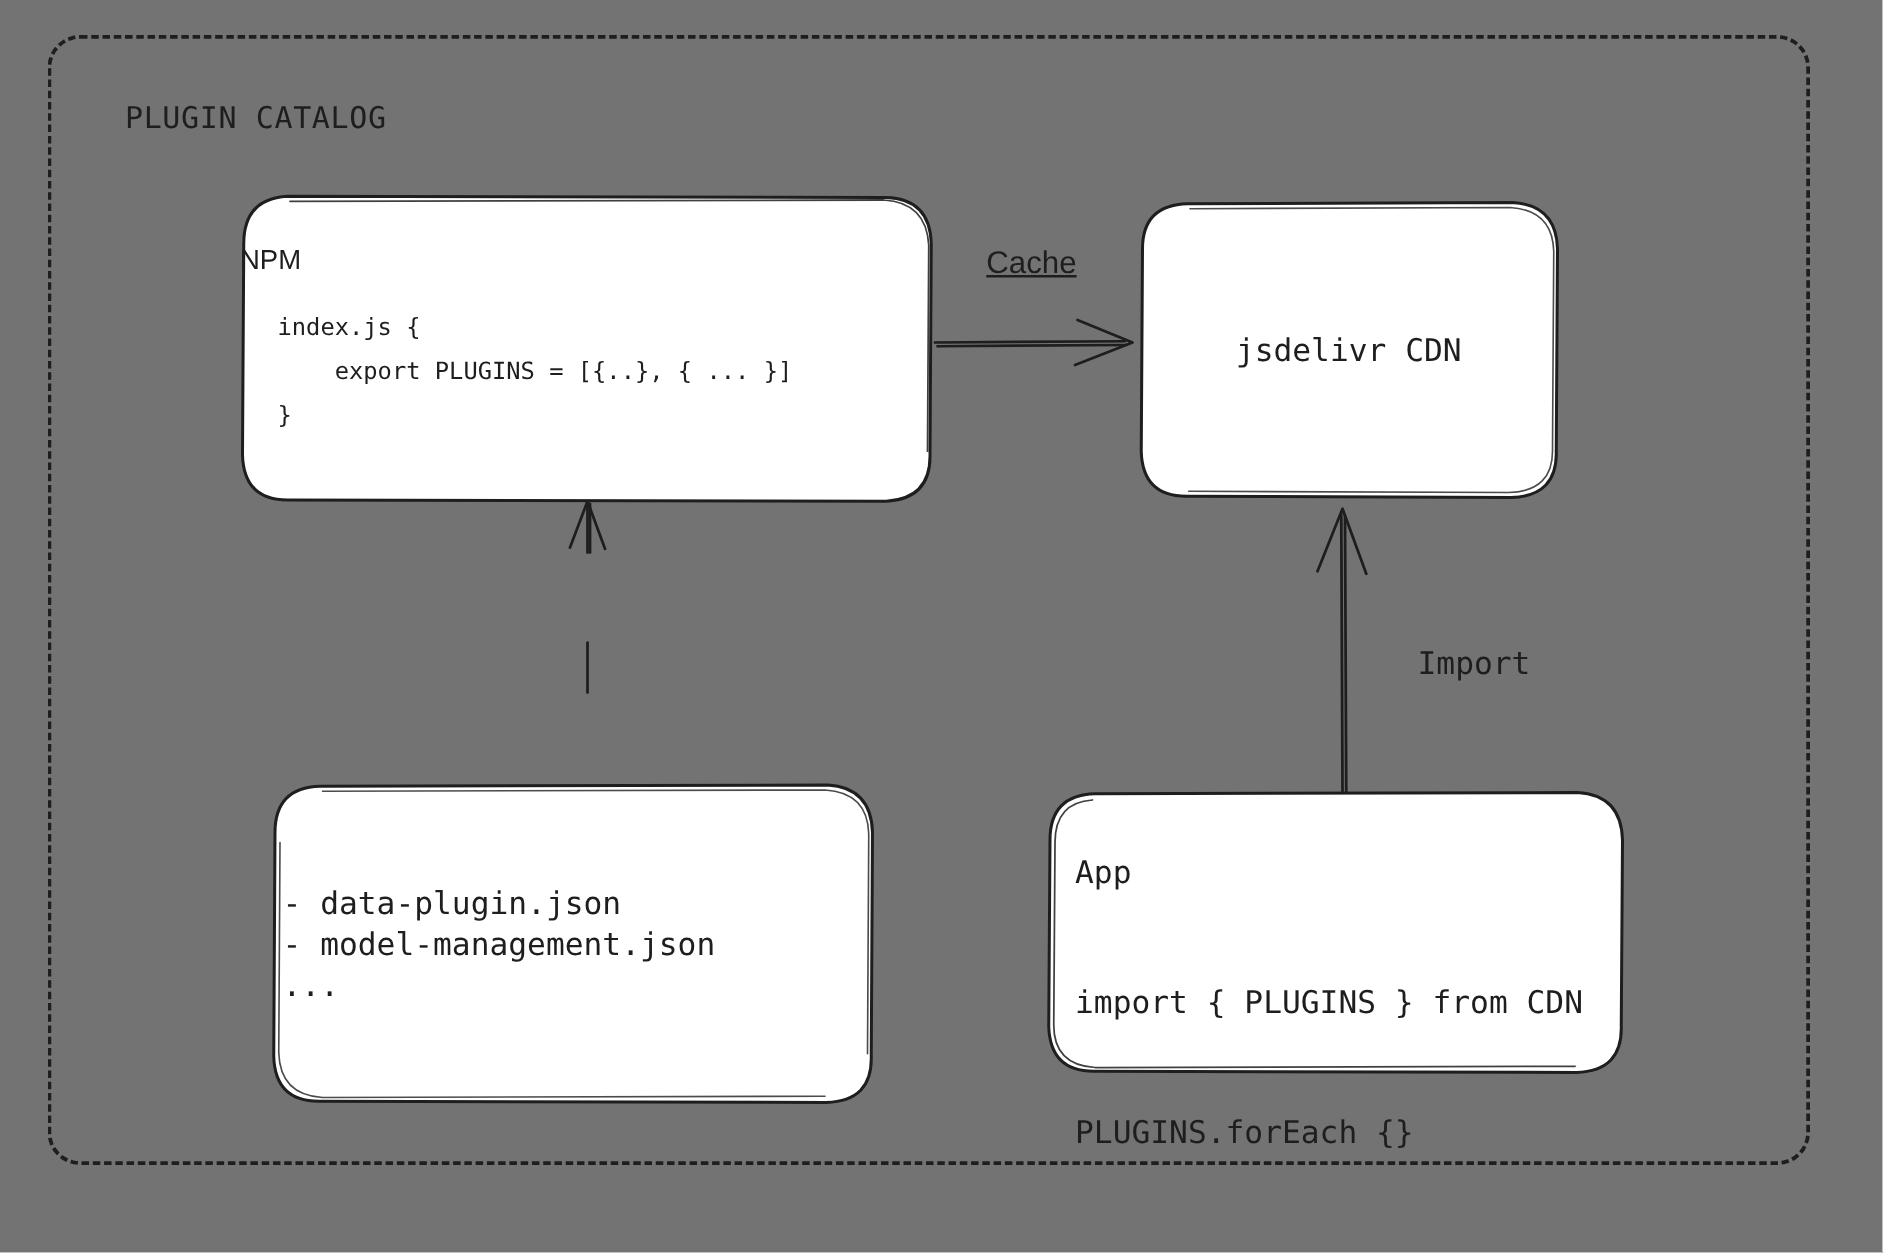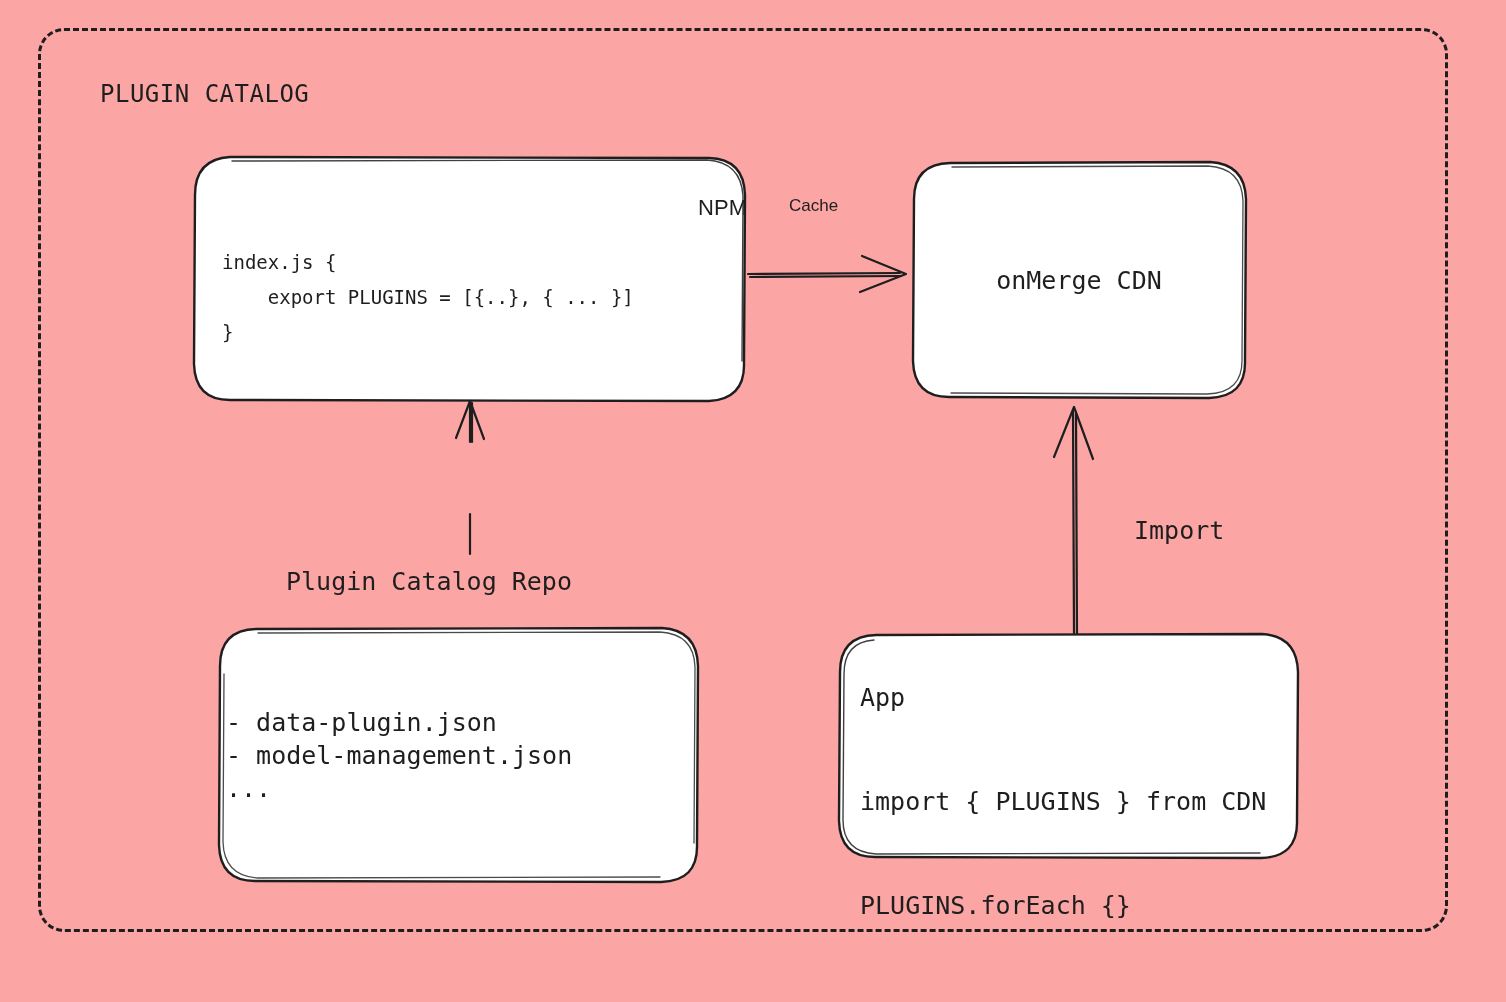--- a/index.html
+++ b/index.html
@@ -8,21 +8,21 @@
     background: #ffffff;
   }
   body {
     font-family: "DejaVu Sans Mono", monospace;
     color: #1e1e1e;
   }
   #canvas {
     position: relative;
     width: 1506px;
     height: 1002px;
-    background: #fca5a5;
+    background: #737373;
     overflow: hidden;
   }
   
   .group-frame {
     position: absolute;
     left: 38px;
     top: 28px;
     width: 1410px;
     height: 904px;
     border: 3px dashed #1e1e1e;
@@ -60,21 +60,21 @@
     height: 100%;
     box-sizing: border-box;
   }
 
   
   #npm-box { left: 192px; top: 155px; width: 555px; height: 248px; }
   #npm-box .node-title {
     position: absolute;
     top: 40px;
     width: 100%;
-    text-align: right;
+    text-align: left;
     font-family: "Liberation Sans", sans-serif;
     font-size: 22px;
     color: #1e1e1e;
   }
   #npm-box .code {
     position: absolute;
     left: 30px;
     top: 90px;
     font-family: "DejaVu Sans Mono", monospace;
     font-size: 19px;
@@ -146,21 +146,22 @@
   }
   .edge-label {
     position: absolute;
     color: #1e1e1e;
     white-space: nowrap;
   }
   #cache-label {
     left: 789px;
     top: 196px;
     font-family: "Liberation Sans", sans-serif;
-    font-size: 17px;
+    font-size: 25px;
+    text-decoration: underline;
   }
   #import-label {
     left: 1134px;
     top: 516px;
     font-family: "DejaVu Sans Mono", monospace;
     font-size: 25px;
   }
   #build-label {
     left: 372px;
     top: 445px;
@@ -191,25 +192,24 @@
 }</div>
     </div>
   </div>
 
   <div class="node" id="cdn-box">
     <svg class="sketch" viewBox="0 0 338 240" preserveAspectRatio="none">
       <path d="M40,3 L300,2 Q335,4 336,39 L335,201 Q336,237 299,238 L39,237 Q4,237 3,201 L4,39 Q4,4 40,3 Z" fill="#ffffff" stroke="#1e1e1e" stroke-width="2.4" stroke-linecap="round" stroke-linejoin="round"></path>
       <path d="M42,7 L298,6 Q332,8 333,41 L332,199 Q333,233 297,234 L41,233" fill="none" stroke="#1e1e1e" stroke-width="1.3" stroke-linecap="round" opacity="0.8"></path>
     </svg>
     <div class="content">
-      <div class="node-label">onMerge CDN</div>
-    </div>
-  </div>
-
-  <div class="repo-caption">Plugin Catalog Repo</div>
+      <div class="node-label">jsdelivr CDN</div>
+    </div>
+  </div>
+
   <div class="node" id="app-box">
     <svg class="sketch" viewBox="0 0 464 228" preserveAspectRatio="none">
       <path d="M40,3 L426,2 Q461,4 462,40 L461,189 Q462,225 425,226 L39,225 Q4,225 3,189 L4,40 Q4,4 40,3 Z" fill="#ffffff" stroke="#1e1e1e" stroke-width="2.4" stroke-linecap="round" stroke-linejoin="round"></path>
       <path d="M38,8 Q8,10 8,42 L7,188 Q7,220 40,222 L424,221" fill="none" stroke="#1e1e1e" stroke-width="1.4" stroke-linecap="round" opacity="0.85"></path>
     </svg>
     <div class="content">
       <div class="code">App
 
 import { PLUGINS } from CDN
 

